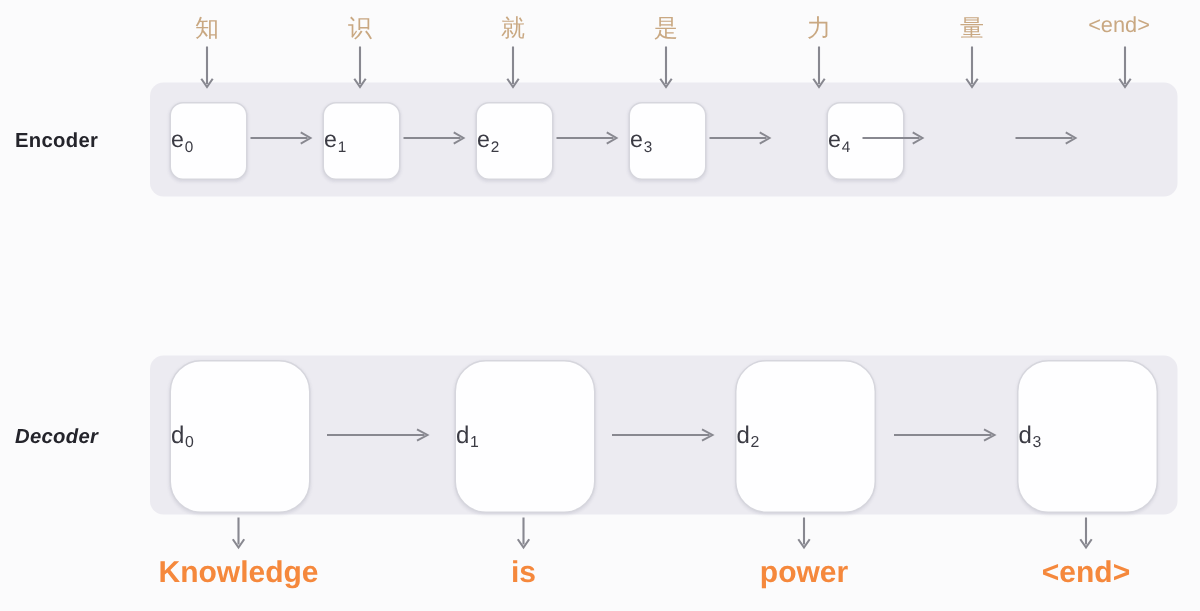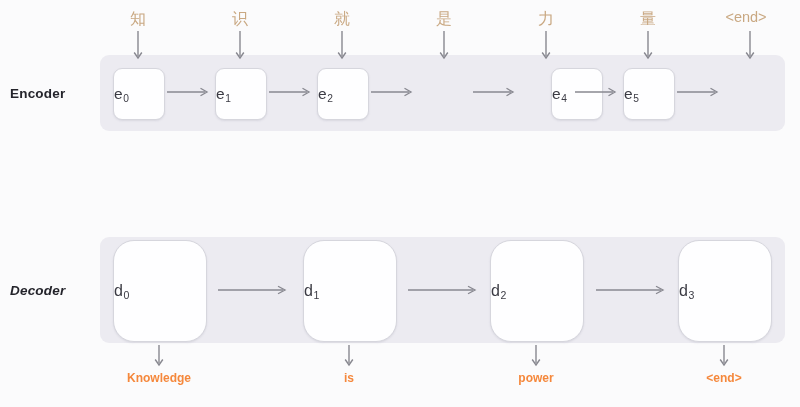--- a/index.html
+++ b/index.html
@@ -42,21 +42,21 @@
     position:absolute;top:9px;
     font-size:16px;color:#c9a882;
     text-align:center;white-space:nowrap;
     transform:translateX(-50%);
   }
   .token-in.latin{font-size:14.5px;}
 
   
   .token-out{
     position:absolute;top:371px;
-    font-size:12px;font-weight:bold;color:#f5883c;
+    font-size:20px;font-weight:bold;color:#f5883c;
     text-align:center;white-space:nowrap;
     transform:translateX(-50%);
   }
 
   
   .arrow{position:absolute;}
   .arrow svg{display:block;overflow:visible;}
   .arrow-v-in{top:31px;}
   .arrow-v-out{top:345px;}
 </style>
@@ -124,25 +124,25 @@
 
   <div class="cell enc" style="left:113px">
     <span><span>e</span><sub>0</sub></span>
   </div>
   <div class="cell enc" style="left:215px">
     <span><span>e</span><sub>1</sub></span>
   </div>
   <div class="cell enc" style="left:317px">
     <span><span>e</span><sub>2</sub></span>
   </div>
+  <div class="cell enc" style="left:419px">
+    <span><span>e</span><sub>3</sub></span>
+  </div>
   <div class="cell enc" style="left:551px">
     <span><span>e</span><sub>4</sub></span>
-  </div>
-  <div class="cell enc" style="left:623px">
-    <span><span>e</span><sub>5</sub></span>
   </div>
 
   <div class="arrow" style="left:167px;top:86px">
     <svg width="44" height="12">
         <line x1="0" y1="6" x2="38" y2="6" stroke="#888890" stroke-width="1.3"></line>
         <polyline points="33.5,2.3 40,6 33.5,9.7" fill="none" stroke="#888890" stroke-width="1.3"></polyline>
       </svg>
   </div>
   <div class="arrow" style="left:269px;top:86px">
     <svg width="44" height="12">

